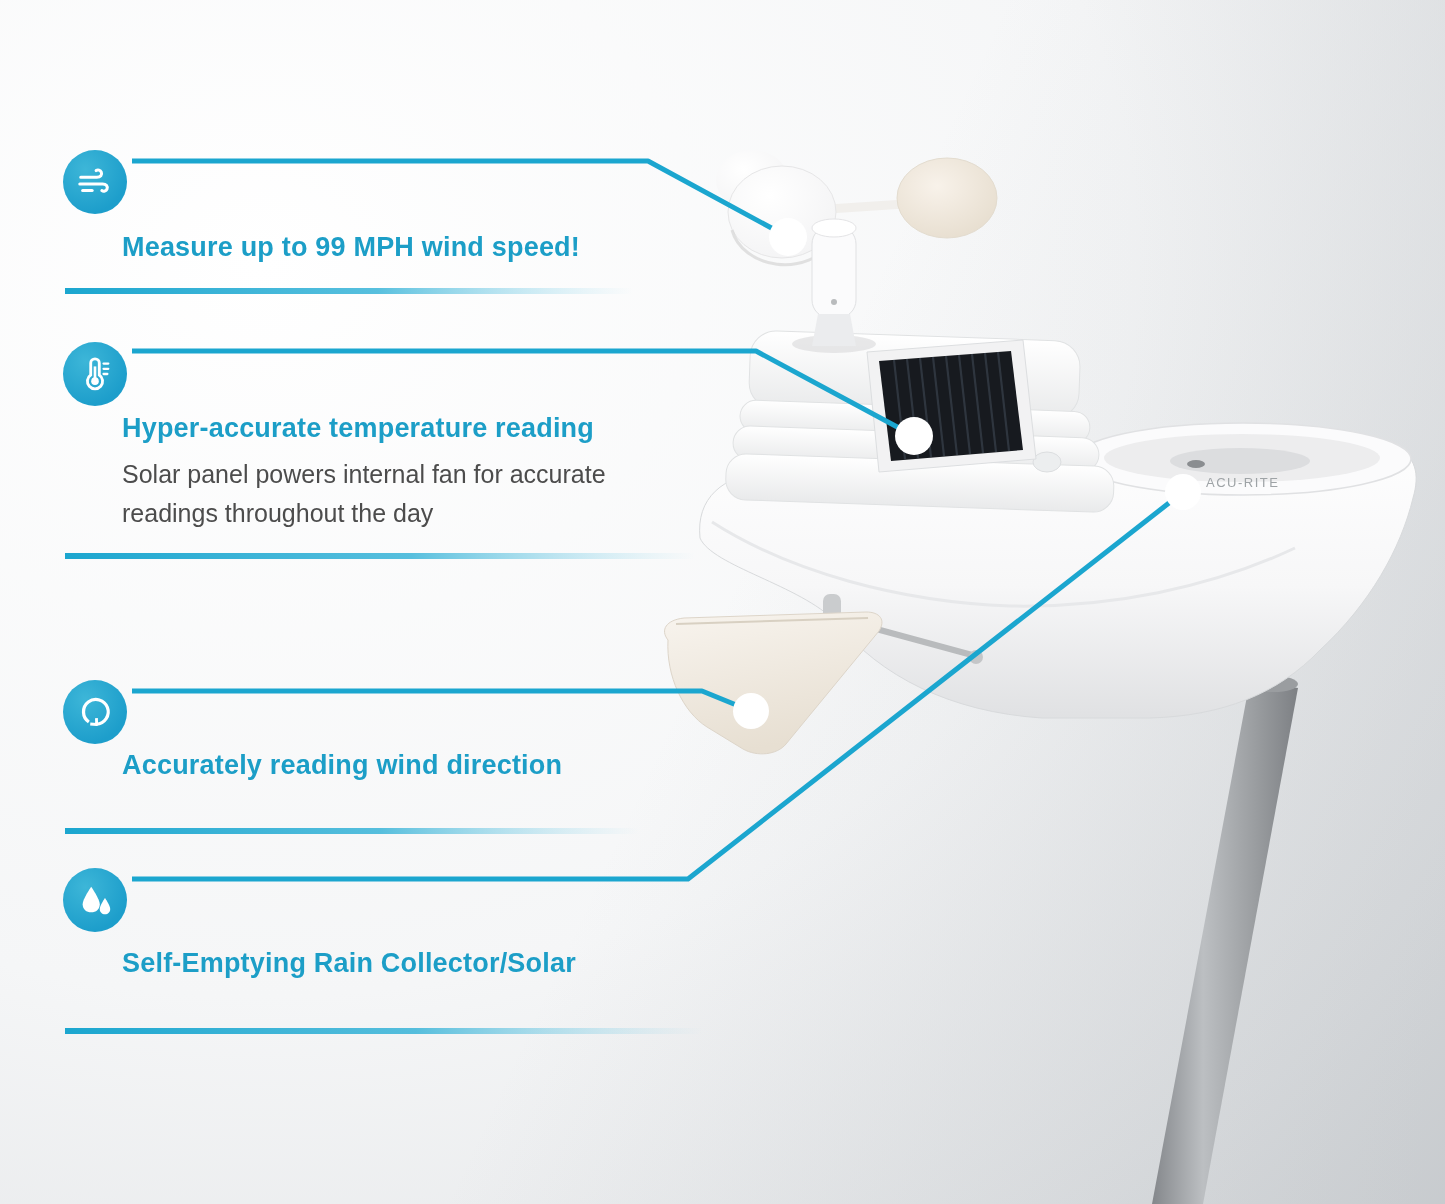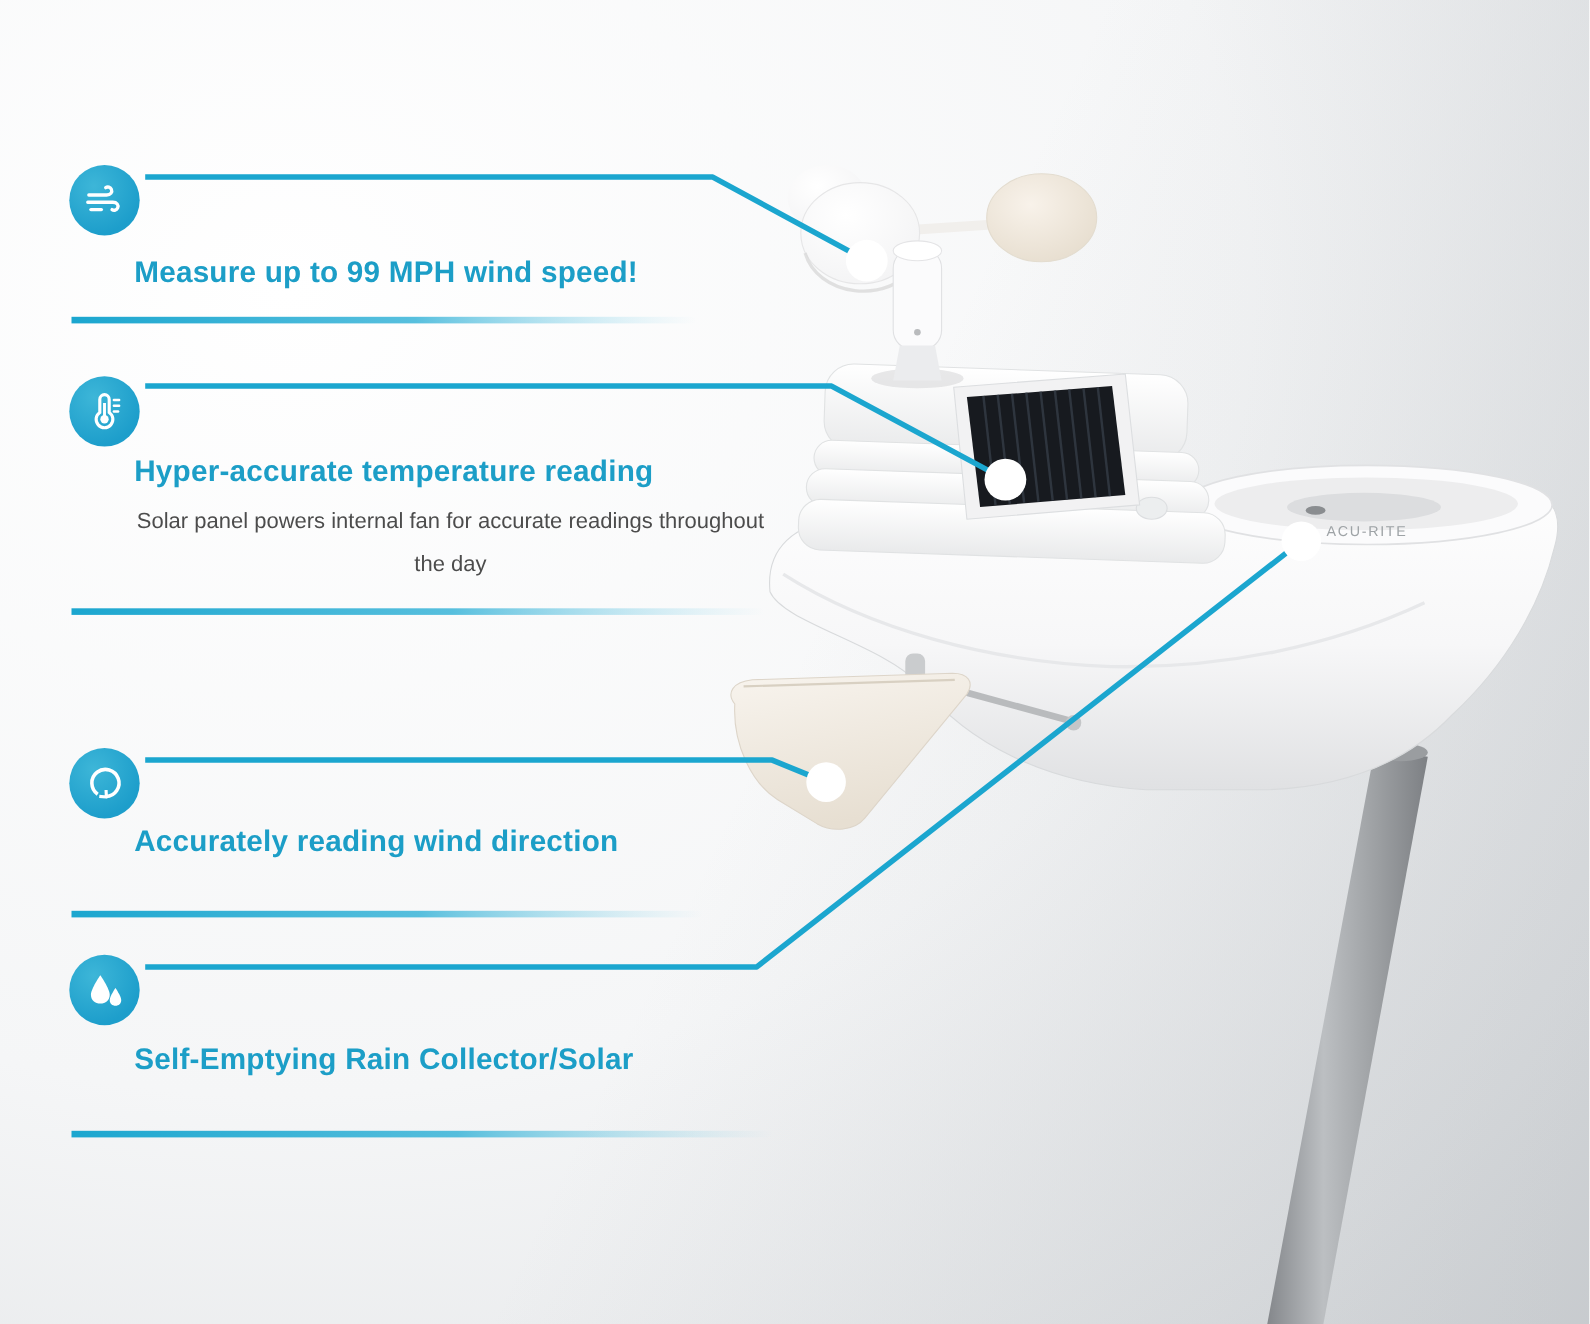--- a/index.html
+++ b/index.html
@@ -18,21 +18,21 @@
   .icon-circle {
     position:absolute; width:64px; height:64px; border-radius:50%;
     background: radial-gradient(circle at 35% 30%, #3db6d8, #1d9ecb 72%);
     display:flex; align-items:center; justify-content:center;
   }
   .heading {
     position:absolute; font-size:27px; font-weight:700; color:#1c9ec7;
     letter-spacing:.2px; white-space:nowrap;
   }
   .body-text {
-    position:absolute; font-size:20px; color:#4c4c4c; line-height:39px; width:575px;text-align:center;
+    position:absolute; font-size:25px; color:#4c4c4c; line-height:39px; width:575px;
   }
 </style>
 </head>
 <body>
 
 <div class="canvas">
 
   <svg class="scene" viewBox="0 0 1445 1204">
     <defs>
       <linearGradient id="poleGrad" x1="0" y1="0" x2="1" y2="0">

